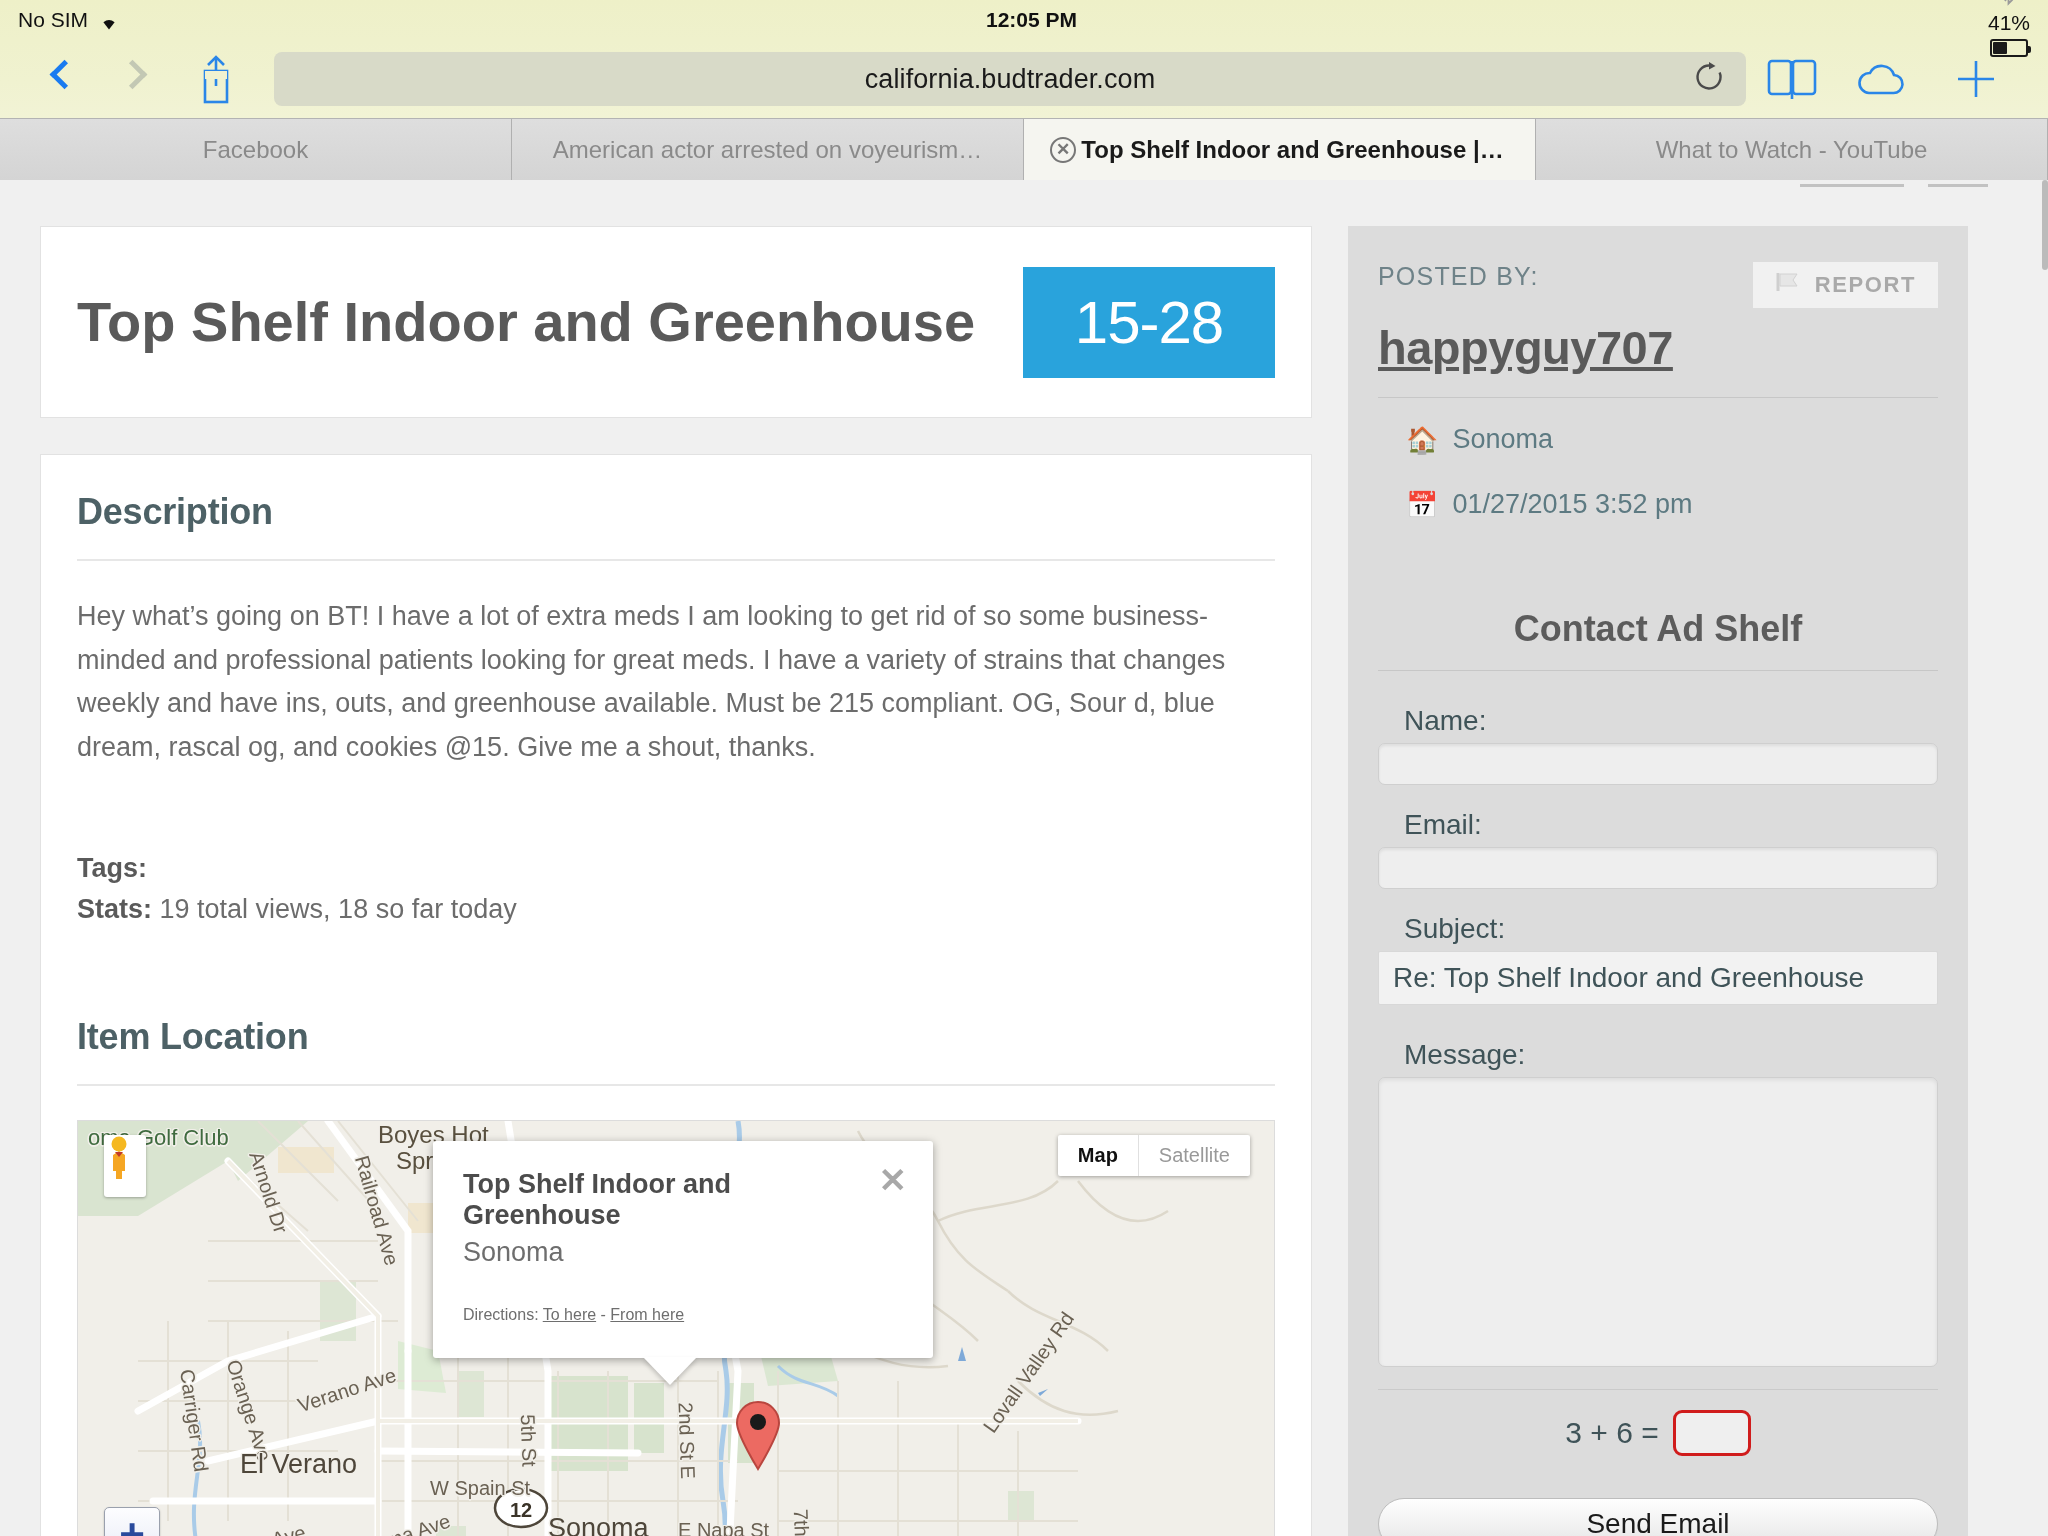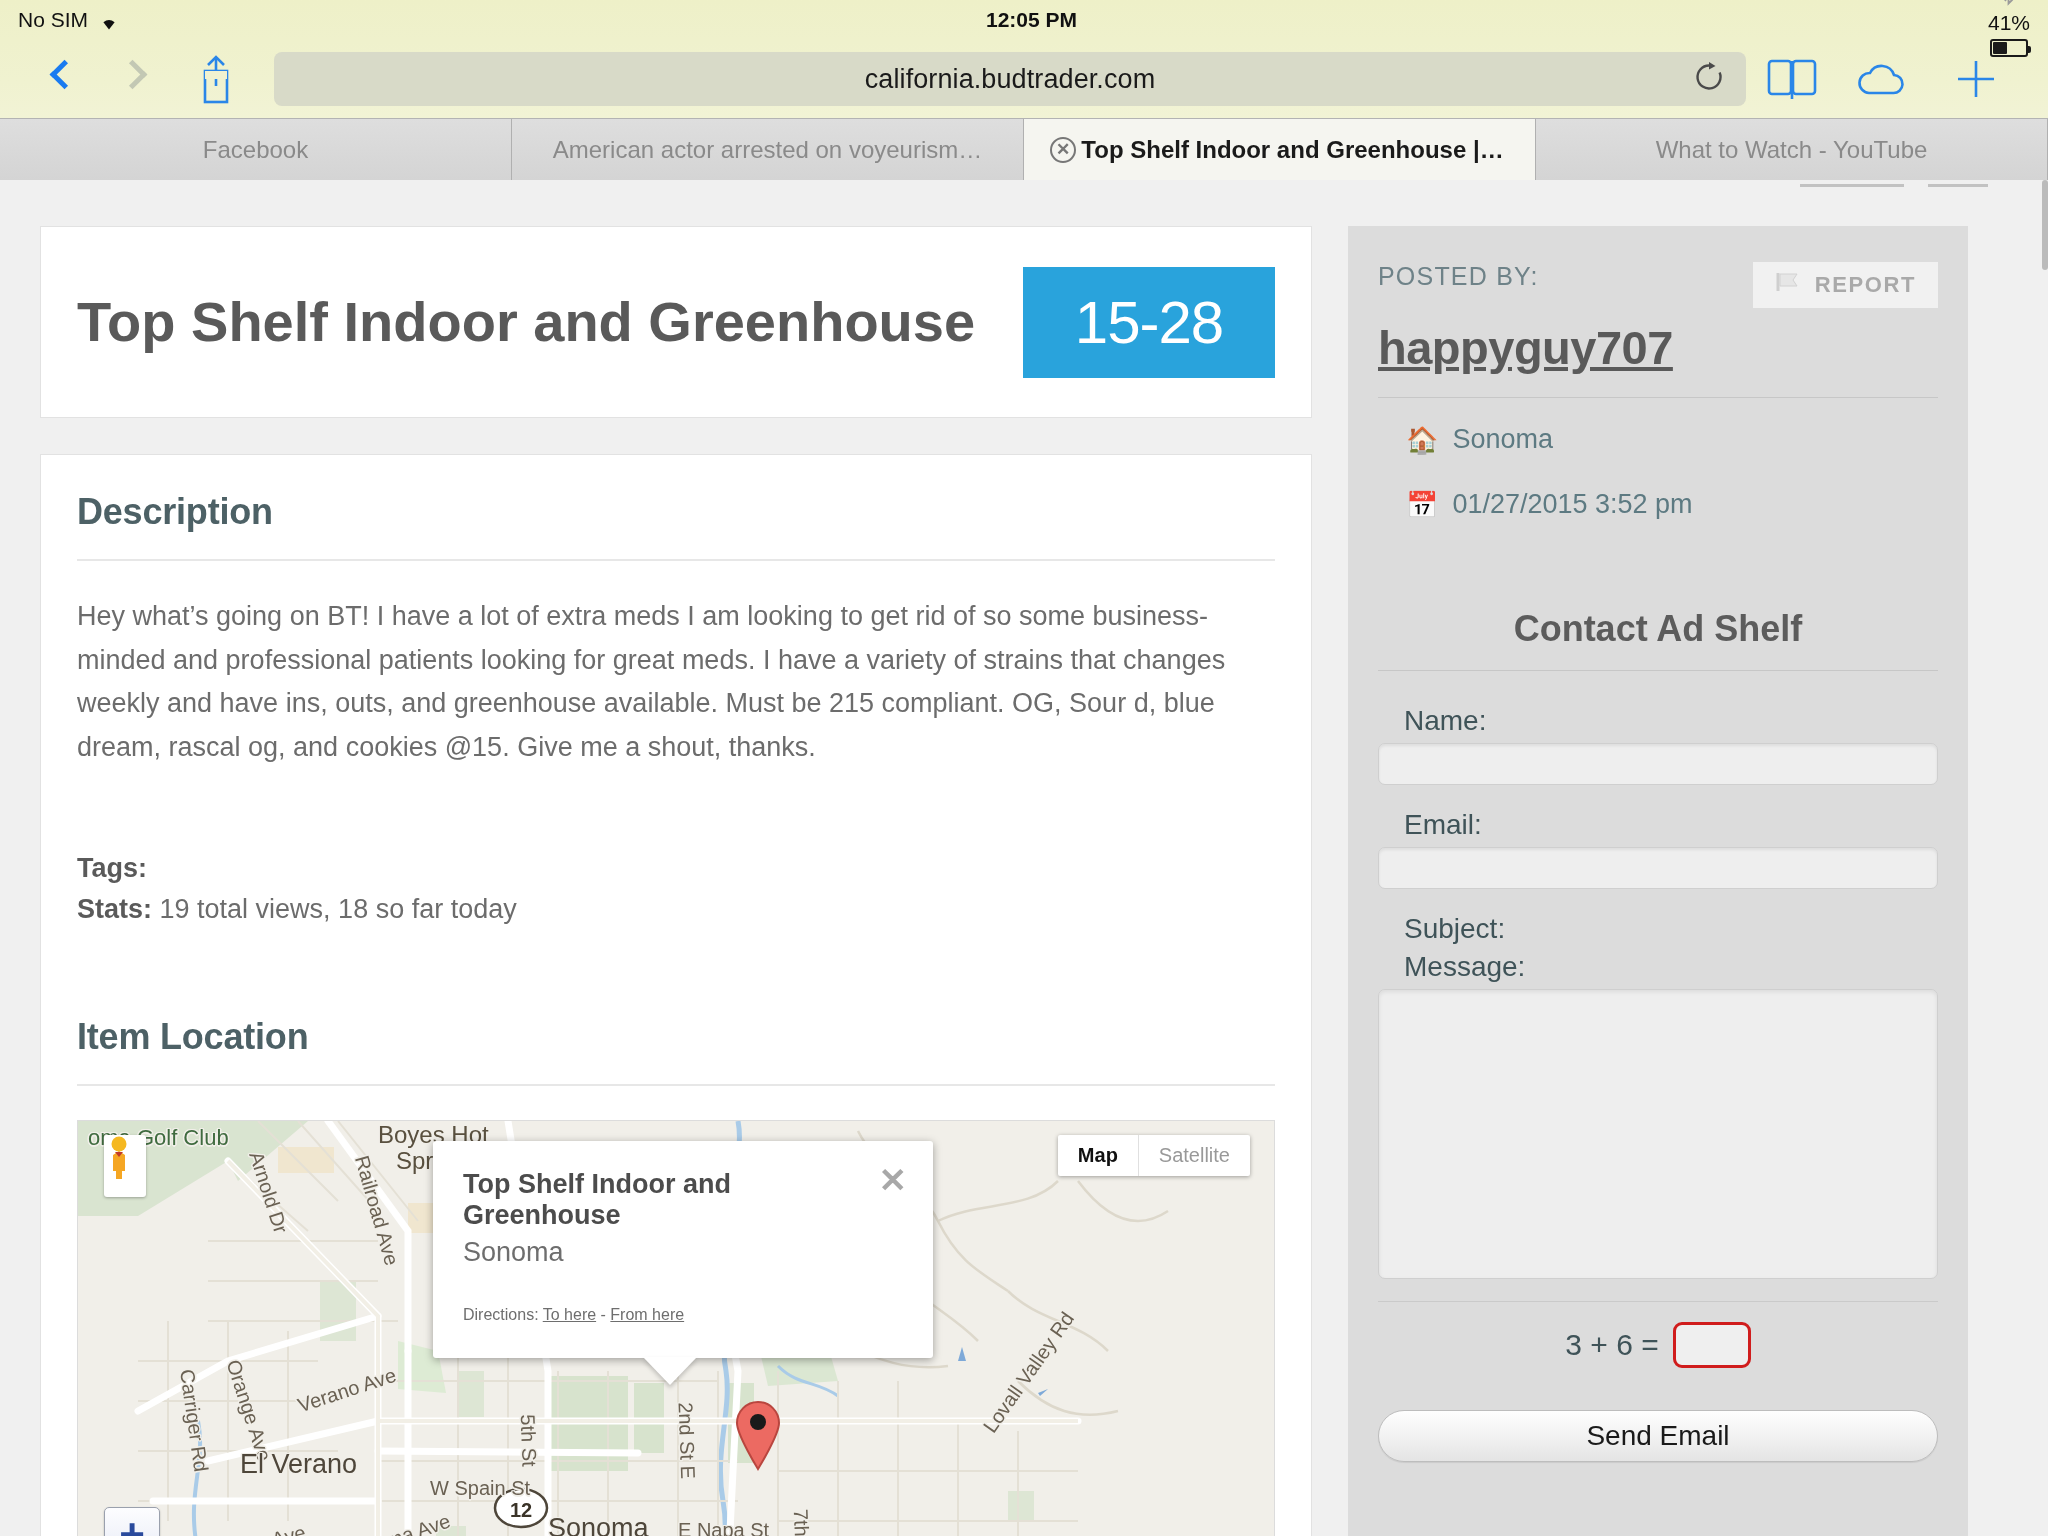--- a/index.html
+++ b/index.html
@@ -619,20 +619,21 @@
       <div id="contact-title">Contact Ad Shelf</div>
       <div id="contact-divider"></div>
 
       <div class="field-label">Name:</div>
       <div class="text-input"></div>
 
       <div class="field-label">Email:</div>
       <div class="text-input"></div>
 
       <div class="field-label">Subject:</div>
+      <div id="subject-input">Re: Top Shelf Indoor and Greenhouse</div>
 
       <div class="field-label" id="message-label">Message:</div>
       <div id="message-input"></div>
 
       <div id="captcha-divider"></div>
       <div id="captcha-row">
         <span>3 + 6 =</span>
         <span id="captcha-input"></span>
       </div>
 

